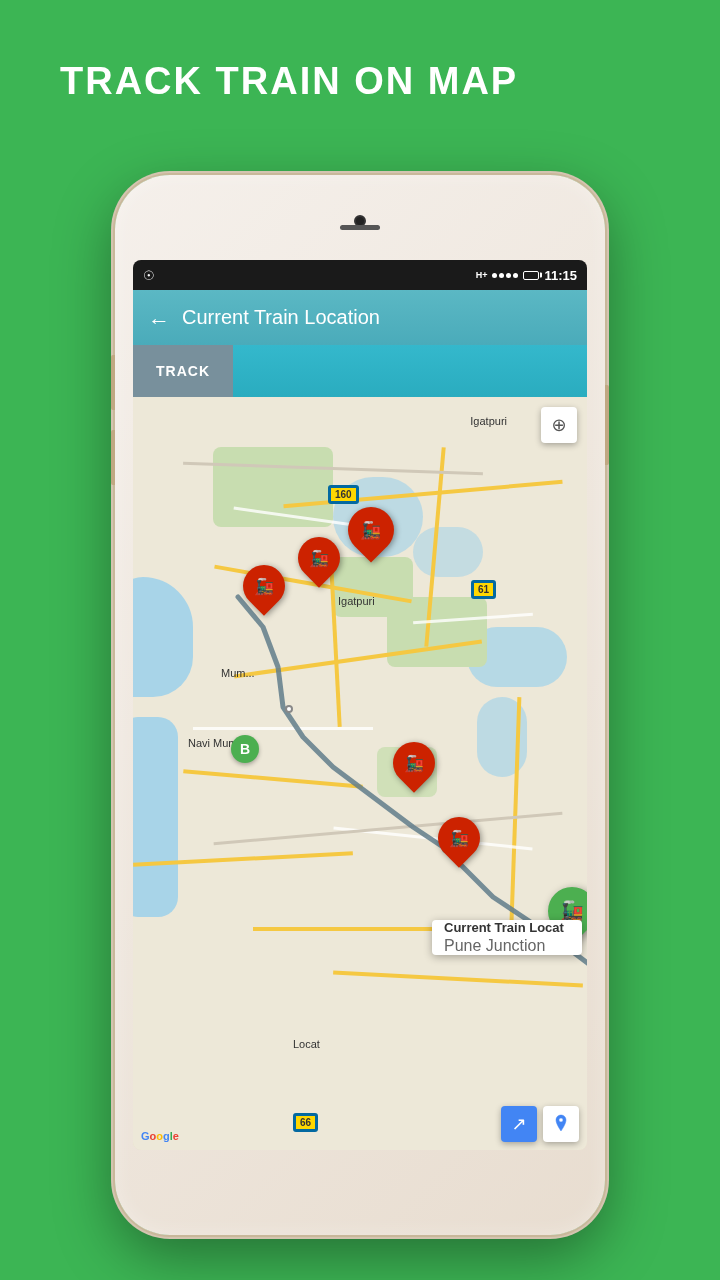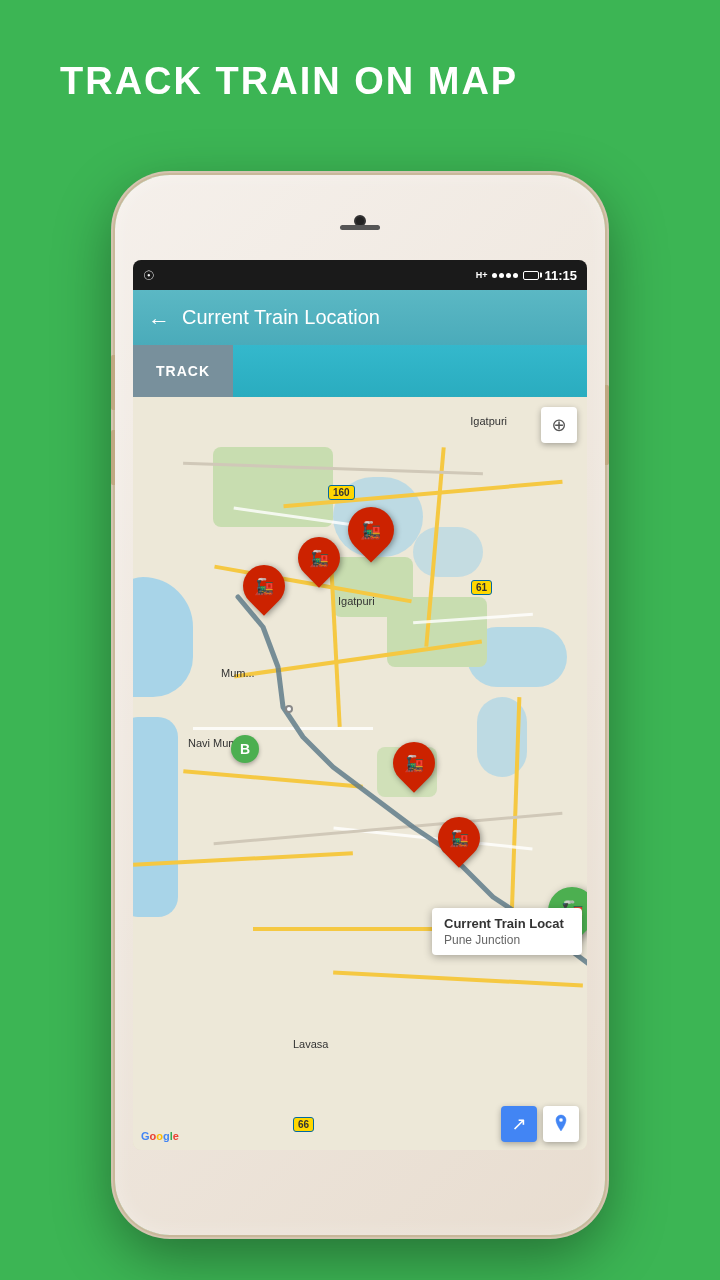--- a/index.html
+++ b/index.html
@@ -276,32 +276,32 @@
       border-radius: 8px;
     }
 
     
     .location-tooltip {
       position: absolute;
       bottom: 195px;
       right: 5px;
       background: white;
       border-radius: 4px;
-      padding: 8px 12px;
+      padding: 0 12px;
       box-shadow: 0 2px 8px rgba(0,0,0,0.3);
       z-index: 20;
       min-width: 150px;
     }
     .tooltip-title {
       font-size: 13px;
       font-weight: bold;
       color: #333;
     }
     .tooltip-sub {
-      font-size: 12px;
+      font-size: 16px;
       color: #666;
       margin-top: 2px;
     }
 
     
     .compass-btn {
       position: absolute;
       top: 10px;
       right: 10px;
       width: 36px;
@@ -381,21 +381,21 @@
       position: absolute;
       top: 0;
       left: 0;
       width: 100%;
       height: 100%;
       z-index: 10;
       pointer-events: none;
     }
     .road-badge-yellow {
       background: #ffd700;
-      border: 1px solid #0369a1;
+      border: 3px solid #0369a1;
       border-radius: 3px;
       padding: 1px 4px;
       font-size: 10px;
       font-weight: bold;
       color: #333;
       z-index: 12;
     }
 
     
     .place-label {
@@ -500,21 +500,21 @@
         <polyline points="105,200 130,230 145,270 150,310 170,340 200,370 240,400 280,430 310,450 360,500 420,540 460,570" fill="none" stroke="#607d8b" stroke-width="5" stroke-linecap="round" stroke-linejoin="round" stroke-dasharray="none" opacity="0.85"></polyline>
       </svg>
 
       <div class="road-badge-yellow" style="position:absolute;top:88px;left:195px;">160</div>
       <div class="road-badge-yellow" style="position:absolute;top:183px;left:338px;">61</div>
       <div class="road-badge-yellow" style="position:absolute;bottom:18px;left:160px;">66</div>
 
       <div class="place-label" style="top:18px;right:80px;">Igatpuri</div>
       <div class="place-label" style="top:198px;left:205px;">Igatpuri</div>
       <div class="place-label" style="top:340px;left:55px;">Navi Mumbai</div>
-      <div class="place-label" style="bottom:100px;left:160px;">Lavasa</div>
+      <div class="place-label" style="bottom:100px;left:160px;">Locat</div>
       <div class="place-label" style="top:270px;left:88px;">Mum...</div>
 
       <div class="dot-marker" style="top:308px;left:152px;"></div>
       <div class="dot-marker" style="top:448px;left:309px;"></div>
 
       <div class="train-marker" style="top:168px;left:110px;">
         <div style="position:relative;width:42px;height:50px;">
           <div style="width:42px;height:42px;background:#cc2200;border-radius:50% 50% 50% 0;transform:rotate(-45deg);display:flex;align-items:center;justify-content:center;box-shadow:0 2px 6px rgba(0,0,0,0.4);">
             <span style="transform:rotate(45deg);font-size:16px;color:white;">🚂</span>
           </div>

